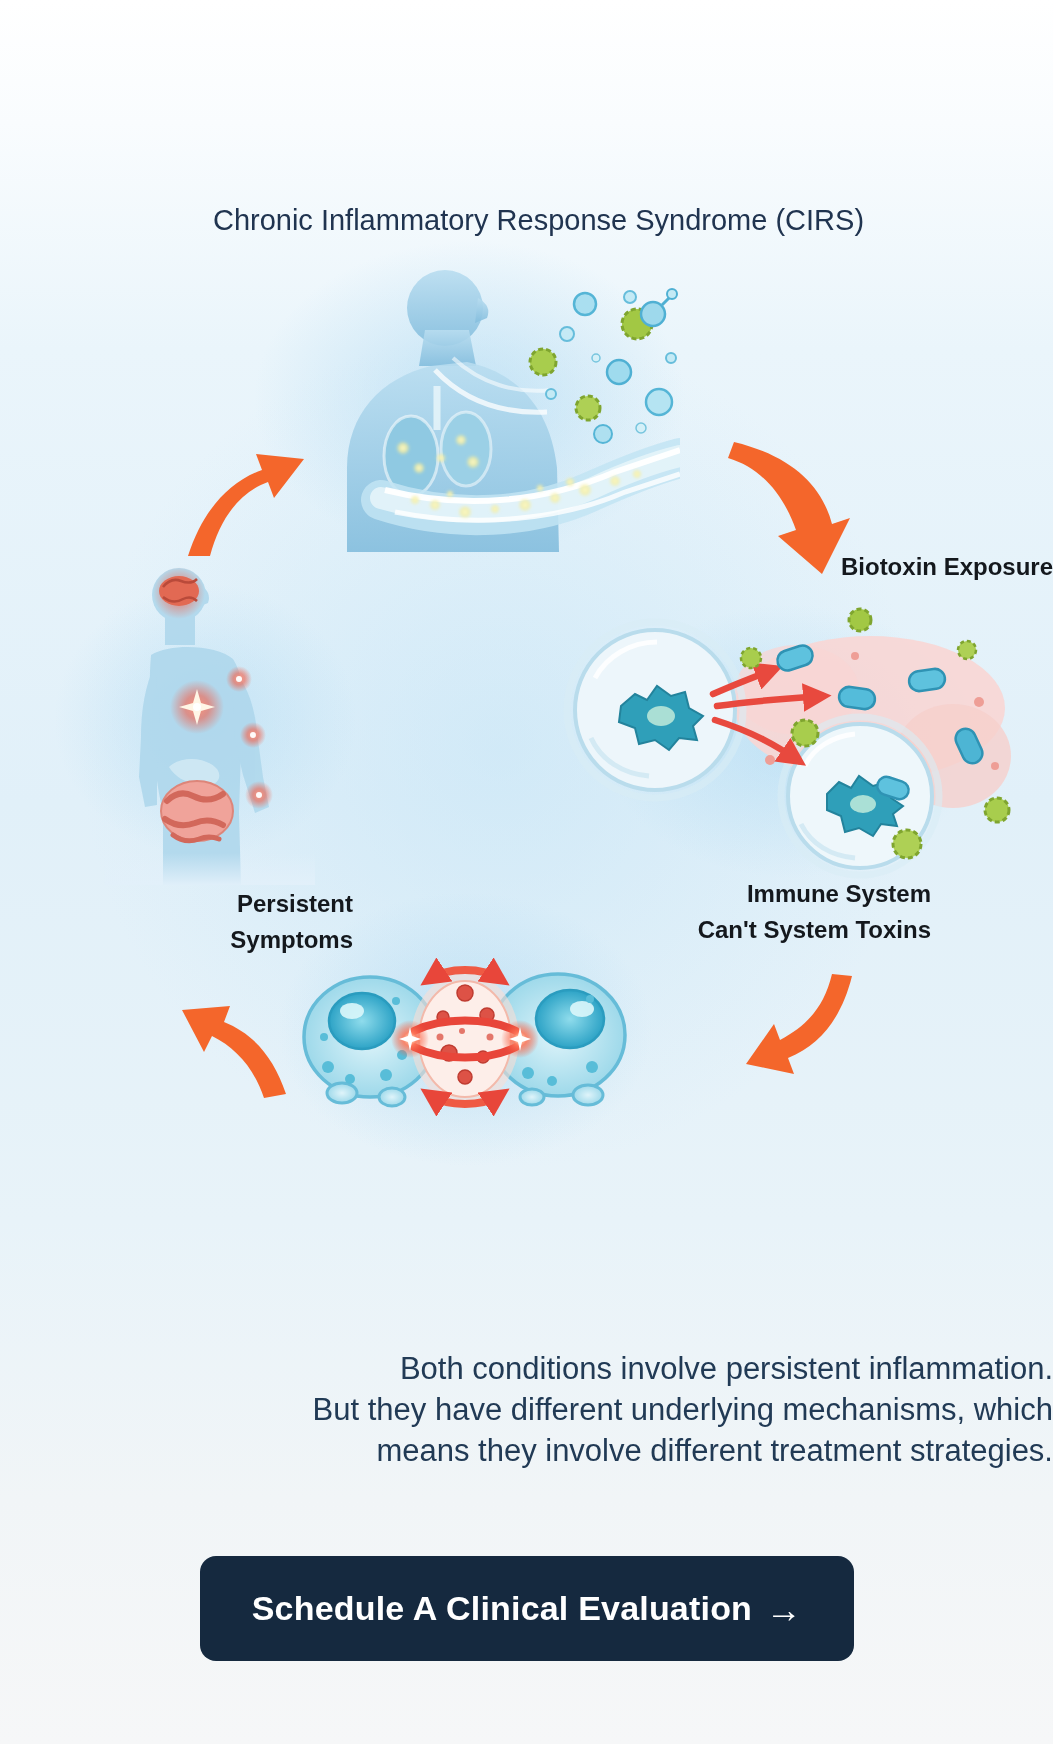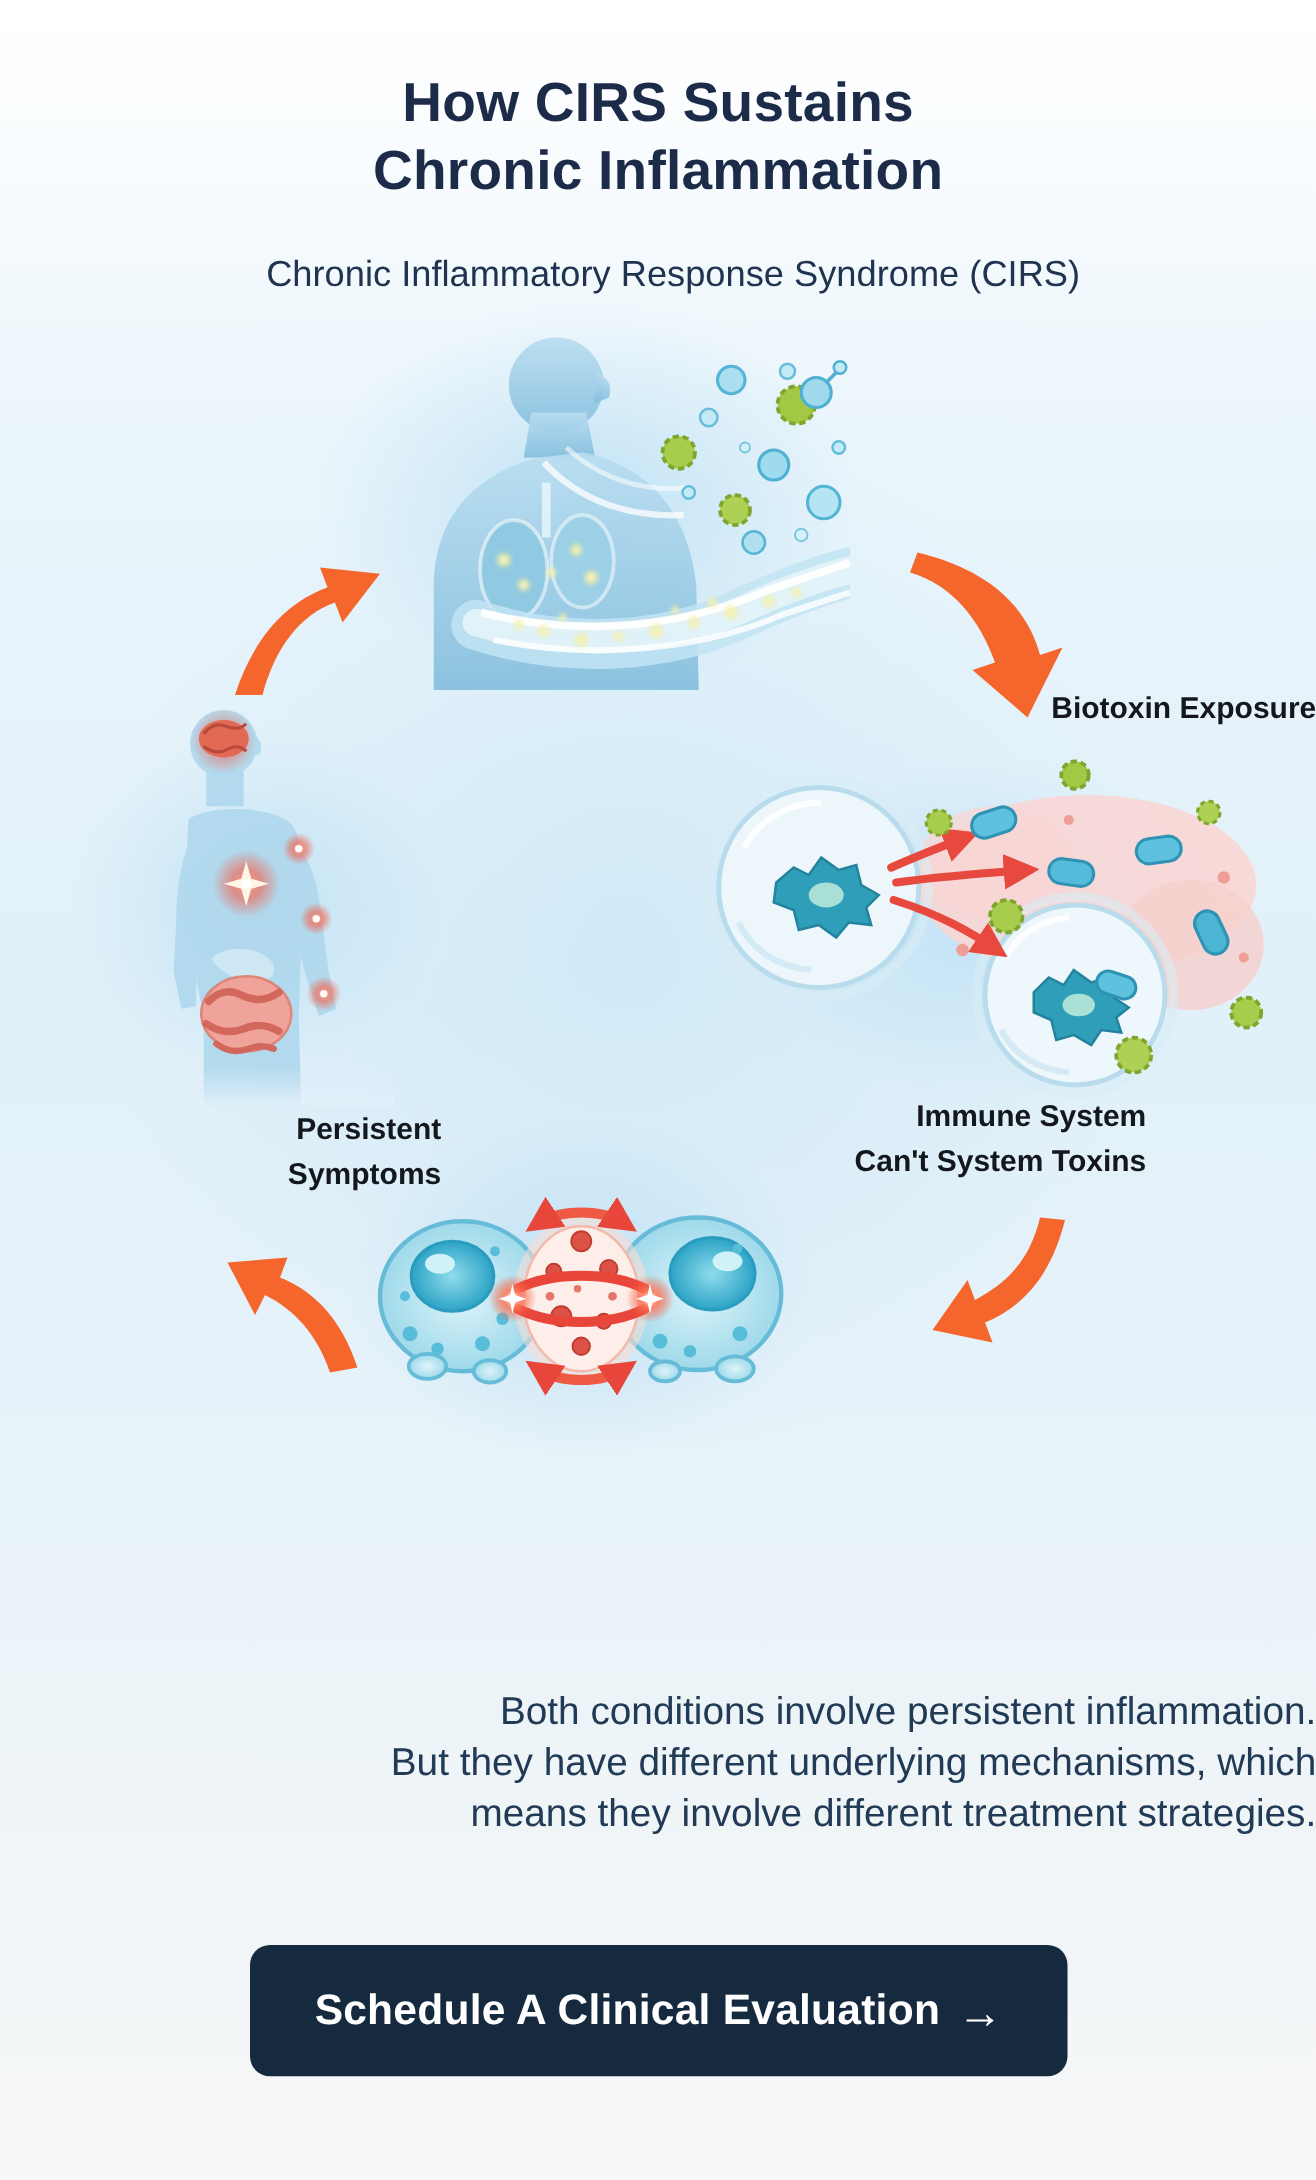--- a/index.html
+++ b/index.html
@@ -37,24 +37,20 @@
     color:#ffffff;font-family:"Liberation Sans",sans-serif;font-size:34px;font-weight:700;letter-spacing:.2px;
   }
   .cta .arrow{font-weight:400;font-size:36px;position:relative;top:1px;}
   svg{display:block;}
 </style>
 </head>
 <body>
 
 <div id="stage">
 
-  <div class="abs title">
-    <span style="display:block">How CIRS Sustains</span>
-    <span style="display:block">Chronic Inflammation</span>
-  </div>
   <div class="abs subtitle">Chronic Inflammatory Response Syndrome (CIRS)</div>
 
   <svg class="abs" style="left:285px;top:262px" width="395" height="290" viewBox="0 0 395 290">
     <defs>
       <linearGradient id="gBody" x1="0" y1="0" x2="0" y2="1">
         <stop offset="0" stop-color="#b9ddf0"></stop>
           <stop offset="1" stop-color="#83bddd"></stop>
       </linearGradient>
       <radialGradient id="gDot">
         <stop offset="0" stop-color="#fdfacc"></stop>
@@ -306,21 +302,21 @@
   <svg class="abs" style="left:728px;top:970px" width="140" height="130" viewBox="0 0 140 130">
     <path d="M124 6 C114 46 94 74 60 88 L66 104 L18 94 L46 54 L52 70 C78 56 96 38 104 4 Z" fill="#F4662B"></path>
   </svg>
   <svg class="abs" style="left:166px;top:980px" width="140" height="120" viewBox="0 0 140 120">
     <path d="M120 114 C108 78 88 54 58 42 L64 26 L16 30 L38 72 L46 56 C70 68 88 88 98 118 Z" fill="#F4662B"></path>
   </svg>
 
   <div class="abs stage-label" style="top:549px;left:0;width:100%">
     <span style="display:block">Biotoxin Exposure</span>
   </div>
-  <div class="abs stage-label" style="top:876px;left:517px;width:400px">
+  <div class="abs stage-label" style="top:876px;left:531px;width:400px">
     <span style="display:block">Immune System</span>
     <span style="display:block">Can't System Toxins</span>
   </div>
   <div class="abs stage-label" style="top:886px;left:53px;width:300px">
     <span style="display:block">Persistent</span>
     <span style="display:block">Symptoms</span>
   </div>
 
   <div class="abs summary">
     <span style="display:block">Both conditions involve persistent inflammation.</span>

